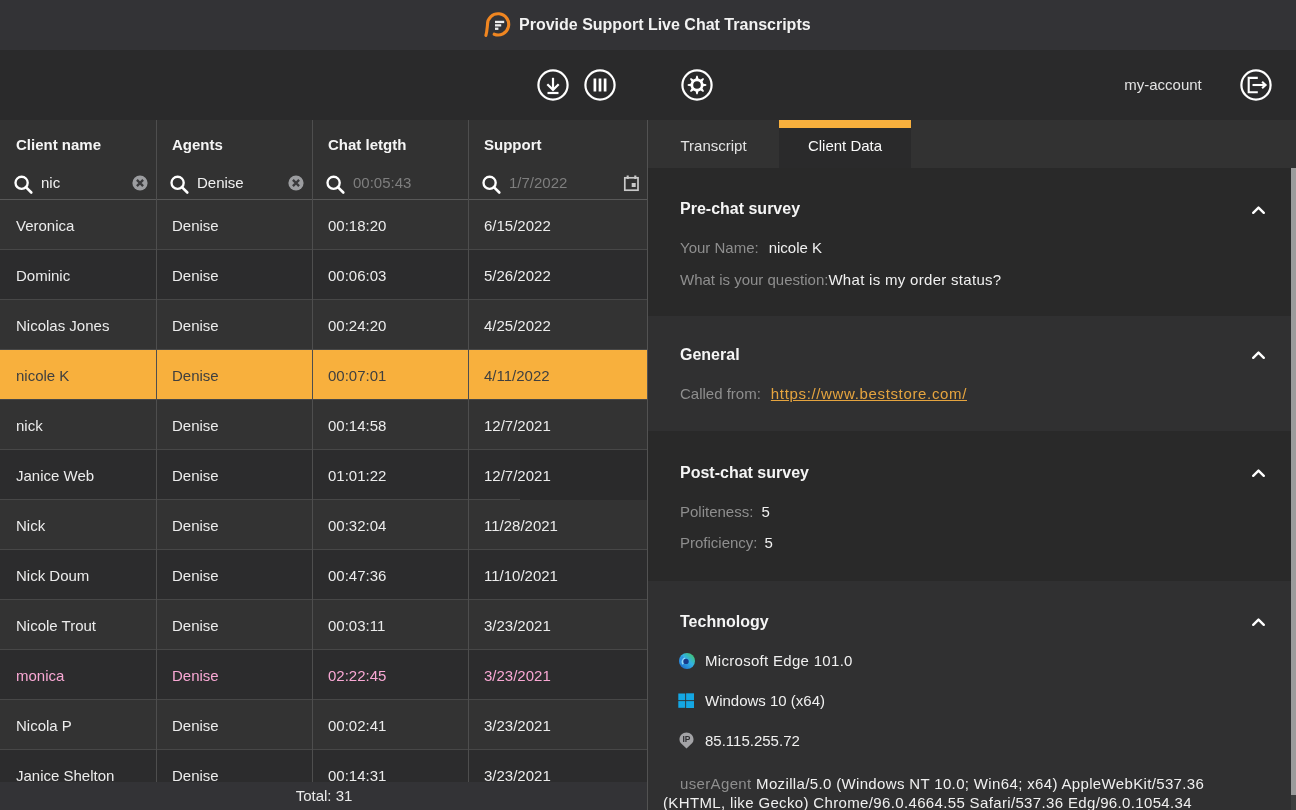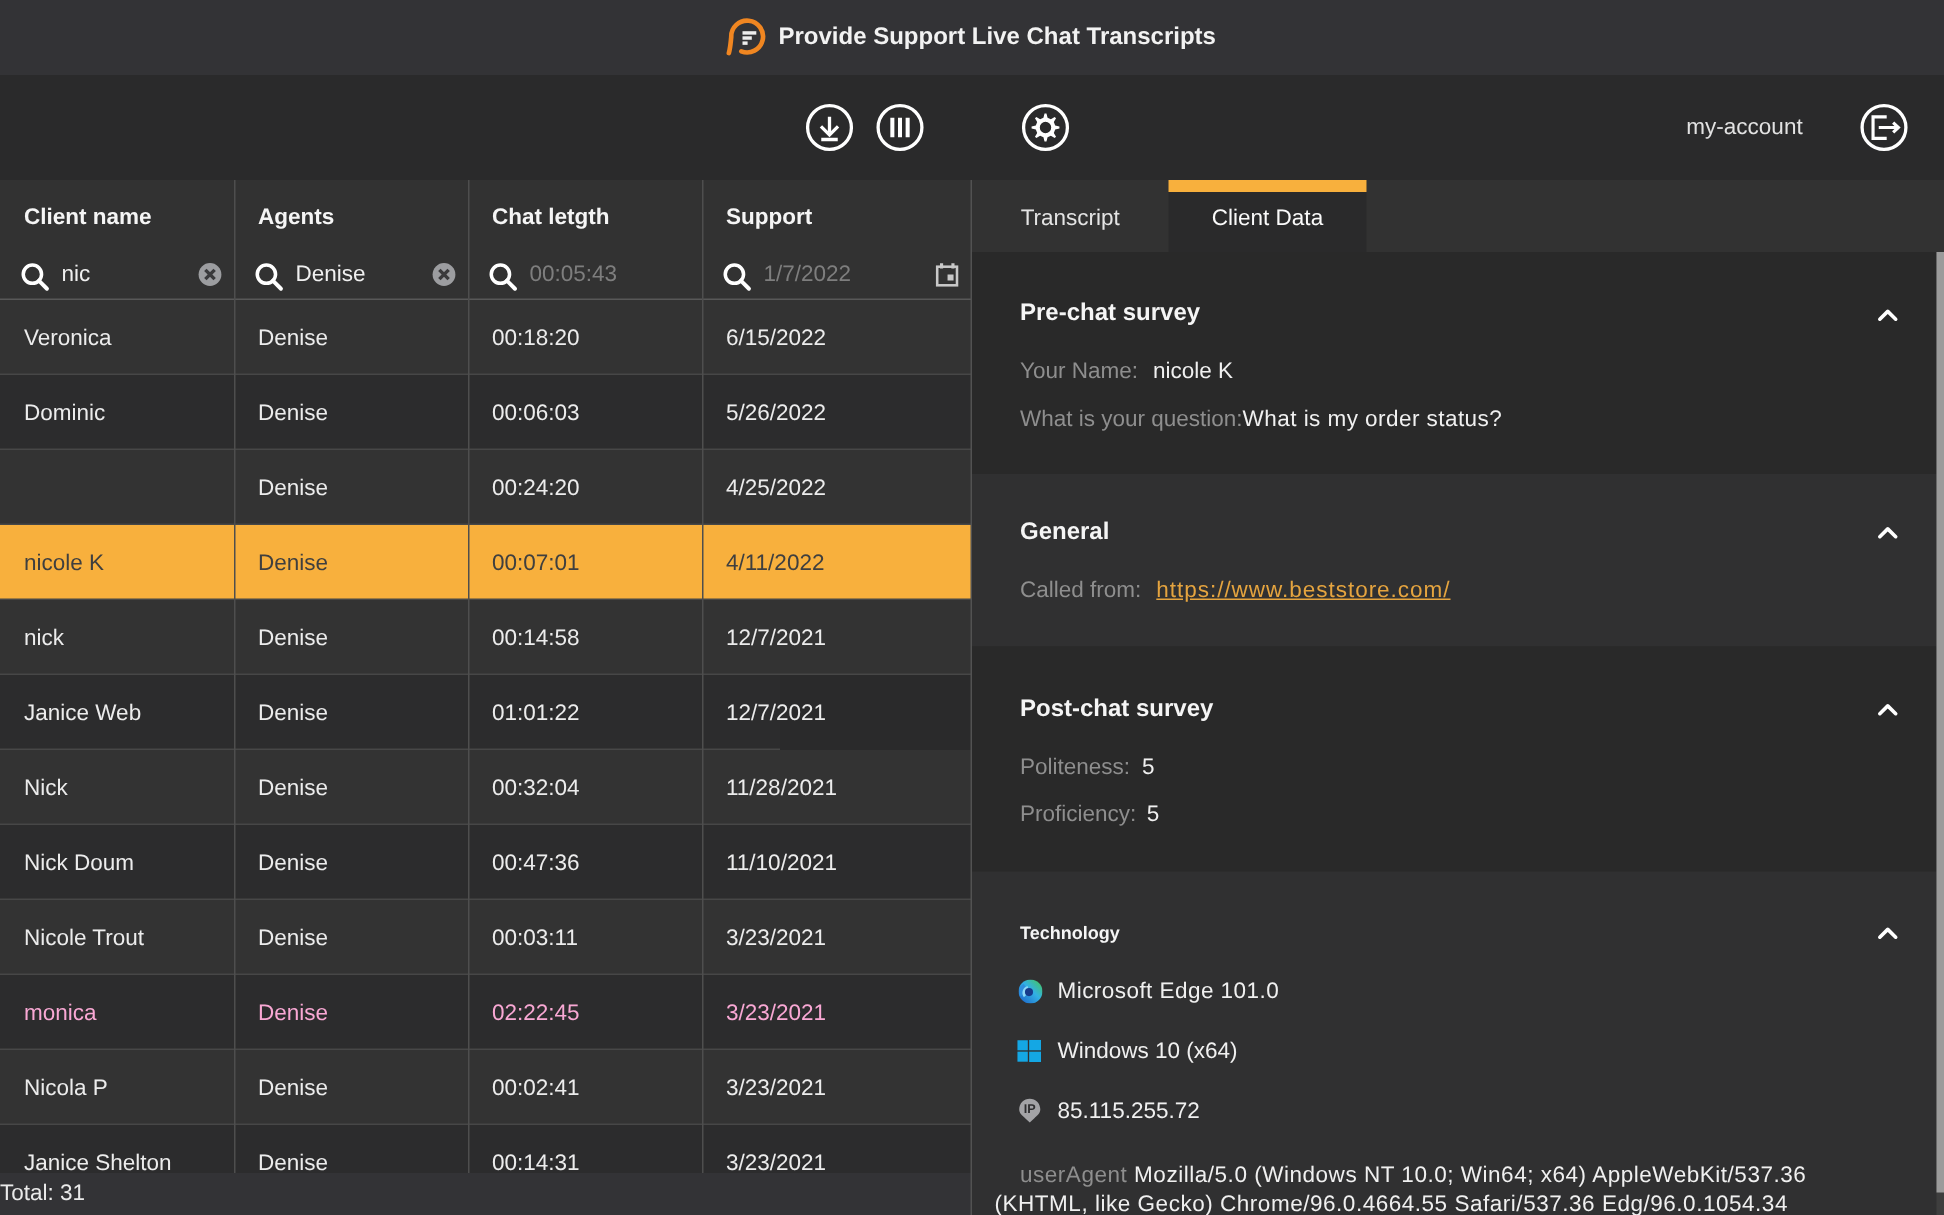--- a/index.html
+++ b/index.html
@@ -97,20 +97,21 @@
       <div class="cell" style="left:328px">00:18:20</div>
       <div class="cell" style="left:484px">6/15/2022</div>
     </div>
 <div style="position:relative;width:648px;height:50px;background:#2c2c2d;border-bottom:1px solid #474747;color:#ececec">
       <div class="cell" style="left:16px">Dominic</div>
       <div class="cell" style="left:172px">Denise</div>
       <div class="cell" style="left:328px">00:06:03</div>
       <div class="cell" style="left:484px">5/26/2022</div>
     </div>
 <div style="position:relative;width:648px;height:50px;background:#333333;border-bottom:1px solid #474747;color:#ececec">
+      <div class="cell" style="left:16px">Nicolas Jones</div>
       <div class="cell" style="left:172px">Denise</div>
       <div class="cell" style="left:328px">00:24:20</div>
       <div class="cell" style="left:484px">4/25/2022</div>
     </div>
 <div style="position:relative;width:648px;height:50px;background:#f8b03d;border-bottom:1px solid #474747;color:#3f3f3f">
       <div class="cell" style="left:16px">nicole K</div>
       <div class="cell" style="left:172px">Denise</div>
       <div class="cell" style="left:328px">00:07:01</div>
       <div class="cell" style="left:484px">4/11/2022</div>
     </div>
@@ -163,36 +164,36 @@
       <div class="cell" style="left:484px">3/23/2021</div>
     </div>
 </div>
 
 <div class="abs" style="left:155.5px;top:120px;width:1px;height:662px;background:#4e4e4e"></div>
 <div class="abs" style="left:311.5px;top:120px;width:1px;height:662px;background:#4e4e4e"></div>
 <div class="abs" style="left:467.5px;top:120px;width:1px;height:662px;background:#4e4e4e"></div>
 
 <div class="abs" style="left:647px;top:120px;width:1px;height:690px;background:#525252;z-index:5"></div>
 
-<div class="abs" style="left:0;top:782px;width:648px;height:28px;background:#333336;line-height:28px;font-size:15px;color:#eaeaea;text-align:left;">Total: 31</div>
+<div class="abs" style="left:0;top:782px;width:648px;height:28px;background:#333336;line-height:28px;font-size:15px;color:#eaeaea;text-align:center;">Total: 31</div>
 
 <div class="abs" style="left:648px;top:120px;width:648px;height:48px;background:#323232"></div>
 <div class="abs" style="left:779px;top:120px;width:132px;height:48px;background:#2a2a2b;border-top:8px solid #f8b03d"></div>
 <div class="abs" style="left:648px;top:135px;width:131px;height:22px;line-height:22px;font-size:15px;color:#e4e4e4;text-align:center">Transcript</div>
 <div class="abs" style="left:779px;top:135px;width:132px;height:22px;line-height:22px;font-size:15px;color:#fafafa;text-align:center">Client Data</div>
 
 <div class="abs" style="left:648px;top:168px;width:648px;height:148px;background:#292929"></div>
 <div class="abs" style="left:648px;top:316px;width:648px;height:115px;background:#303031"></div>
 <div class="abs" style="left:648px;top:431px;width:648px;height:150px;background:#292929"></div>
 <div class="abs" style="left:648px;top:581px;width:648px;height:229px;background:#303031"></div>
 
 <div class="abs" style="left:680px;top:199px;height:20px;line-height:20px;font-size:16px;font-weight:bold;color:#f5f5f5">Pre-chat survey</div>
 <div class="abs" style="left:680px;top:345px;height:20px;line-height:20px;font-size:16px;font-weight:bold;color:#f5f5f5">General</div>
 <div class="abs" style="left:680px;top:463px;height:20px;line-height:20px;font-size:16px;font-weight:bold;color:#f5f5f5">Post-chat survey</div>
-<div class="abs" style="left:680px;top:612px;height:20px;line-height:20px;font-size:12px;font-weight:bold;color:#f5f5f5">Technology</div>
+<div class="abs" style="left:680px;top:612px;height:20px;line-height:20px;font-size:16px;font-weight:bold;color:#f5f5f5">Technology</div>
 
 <svg class="abs" style="left:1251px;top:204.5px" width="15" height="10" viewBox="0 0 15 10">
     <path d="M2.2 7.8 L7.5 2.6 L12.8 7.8" fill="none" stroke="#fff" stroke-width="2.4" stroke-linecap="round" stroke-linejoin="round"></path>
   </svg>
 <svg class="abs" style="left:1251px;top:350px" width="15" height="10" viewBox="0 0 15 10">
     <path d="M2.2 7.8 L7.5 2.6 L12.8 7.8" fill="none" stroke="#fff" stroke-width="2.4" stroke-linecap="round" stroke-linejoin="round"></path>
   </svg>
 <svg class="abs" style="left:1251px;top:468px" width="15" height="10" viewBox="0 0 15 10">
     <path d="M2.2 7.8 L7.5 2.6 L12.8 7.8" fill="none" stroke="#fff" stroke-width="2.4" stroke-linecap="round" stroke-linejoin="round"></path>
   </svg>

